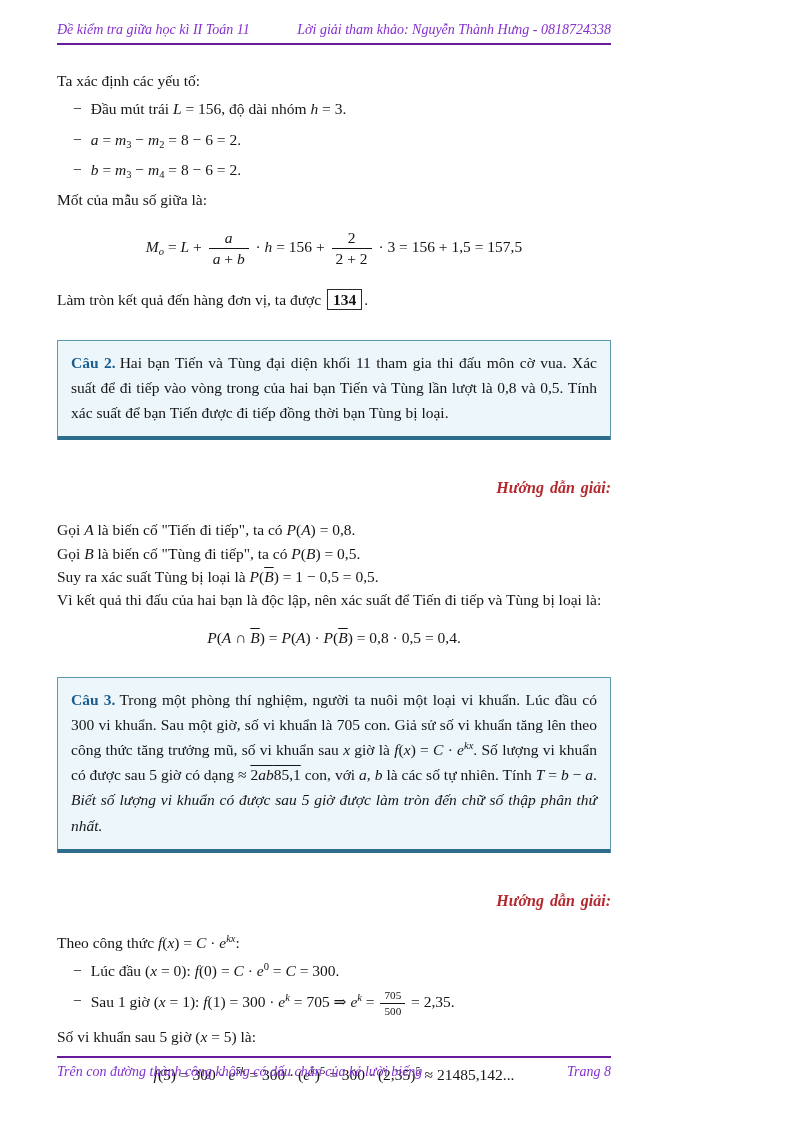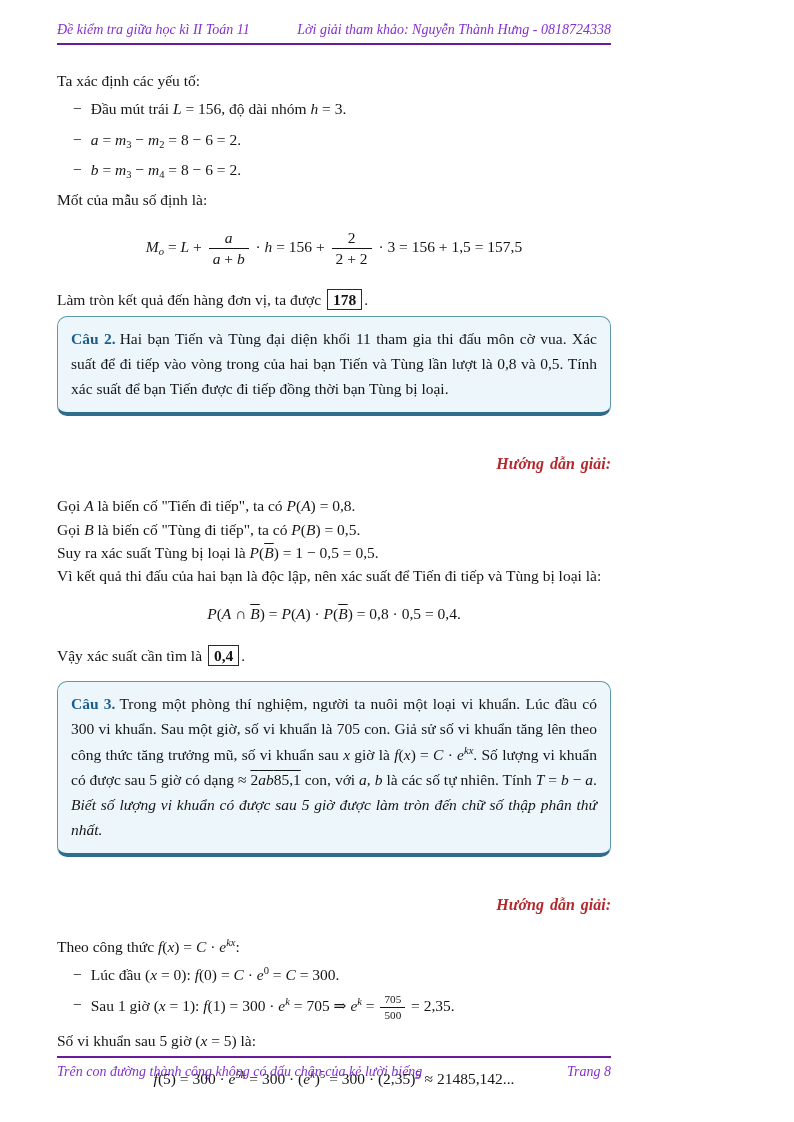--- a/index.html
+++ b/index.html
@@ -49,26 +49,26 @@
   .solution-heading{
     text-align:right;
     font-weight:bold;
     font-style:italic;
     color:var(--red,#b3282d);
     font-size:16px;
     margin:36px 0 18px 0;
     word-spacing:2px;
   }
   .qbox{
-    margin:5px 0;
+    margin:29px 0;
     padding:9px 13px 11px 13px;
     background:var(--box-bg,#edf6fa);
     border:1.5px solid var(--box-border,#5e97b0);
     border-bottom:4px solid var(--box-border-dark,#2e6d8e);
-    border-radius:10px;
+    border-radius:1px;
     line-height:1.62;
     text-align:justify;
   }
   .qlabel{font-weight:bold;color:var(--blue,#1c5d8f);margin-right:4px;}
   
   .s-i{font-style:italic;}
   .s-b{font-weight:bold;}
   .s-sub{font-size:68%;vertical-align:-0.3em;line-height:0;}
   .s-sup{font-size:68%;vertical-align:0.55em;line-height:0;}
   .ov{text-decoration:overline;}
@@ -109,31 +109,30 @@
         </div>
         <div class="bullet">
           <span class="dash">−</span>
           <span class="btxt"><span class="s-i">a</span> = <span class="s-i">m</span><span class="s-sub">3</span> − <span class="s-i">m</span><span class="s-sub">2</span> = 8 − 6 = 2.</span>
         </div>
         <div class="bullet">
           <span class="dash">−</span>
           <span class="btxt"><span class="s-i">b</span> = <span class="s-i">m</span><span class="s-sub">3</span> − <span class="s-i">m</span><span class="s-sub">4</span> = 8 − 6 = 2.</span>
         </div>
       </div>
-      <div class="para">Mốt của mẫu số định là:</div>
+      <div class="para">Mốt của mẫu số giữa là:</div>
       <div class="display"><span class="s-i">M</span><span class="s-sub s-i">o</span> = <span class="s-i">L</span> + <span class="frac"><span class="num"><span class="s-i">a</span></span><span class="den"><span class="s-i">a</span> + <span class="s-i">b</span></span></span> · <span class="s-i">h</span> = 156 + <span class="frac"><span class="num">2</span><span class="den">2 + 2</span></span> · 3 = 156 + 1,5 = 157,5</div>
-      <div class="para">Làm tròn kết quả đến hàng đơn vị, ta được <span class="bx"><span class="s-b">178</span></span>.</div>
+      <div class="para">Làm tròn kết quả đến hàng đơn vị, ta được <span class="bx"><span class="s-b">134</span></span>.</div>
       <div class="qbox"><span class="qlabel">Câu 2.</span>Hai bạn Tiến và Tùng đại diện khối 11 tham gia thi đấu môn cờ vua. Xác suất để đi tiếp vào vòng trong của hai bạn Tiến và Tùng lần lượt là 0,8 và 0,5. Tính xác suất để bạn Tiến được đi tiếp đồng thời bạn Tùng bị loại.</div>
       <div class="solution-heading">Hướng dẫn giải:</div>
       <div class="para tight">Gọi <span class="s-i">A</span> là biến cố "Tiến đi tiếp", ta có <span class="s-i">P</span>(<span class="s-i">A</span>) = 0,8.</div>
       <div class="para tight">Gọi <span class="s-i">B</span> là biến cố "Tùng đi tiếp", ta có <span class="s-i">P</span>(<span class="s-i">B</span>) = 0,5.</div>
       <div class="para tight">Suy ra xác suất Tùng bị loại là <span class="s-i">P</span>(<span class="ov"><span class="s-i">B</span></span>) = 1 − 0,5 = 0,5.</div>
       <div class="para tight">Vì kết quả thi đấu của hai bạn là độc lập, nên xác suất để Tiến đi tiếp và Tùng bị loại là:</div>
       <div class="display"><span class="s-i">P</span>(<span class="s-i">A</span> ∩ <span class="ov"><span class="s-i">B</span></span>) = <span class="s-i">P</span>(<span class="s-i">A</span>) · <span class="s-i">P</span>(<span class="ov"><span class="s-i">B</span></span>) = 0,8 · 0,5 = 0,4.</div>
-      <div class="para after-display">Vậy xác suất cần tìm là <span class="bx"><span class="s-b">0,4</span></span>.</div>
       <div class="qbox"><span class="qlabel">Câu 3.</span>Trong một phòng thí nghiệm, người ta nuôi một loại vi khuẩn. Lúc đầu có 300 vi khuẩn. Sau một giờ, số vi khuẩn là 705 con. Giả sử số vi khuẩn tăng lên theo công thức tăng trưởng mũ, số vi khuẩn sau <span class="s-i">x</span> giờ là <span class="s-i">f</span>(<span class="s-i">x</span>) = <span class="s-i">C</span> · <span class="s-i">e</span><span class="s-sup s-i">kx</span>. Số lượng vi khuẩn có được sau 5 giờ có dạng ≈ <span class="ov">2<span class="s-i">ab</span>85,1</span> con, với <span class="s-i">a, b</span> là các số tự nhiên. Tính <span class="s-i">T</span> = <span class="s-i">b</span> − <span class="s-i">a</span>. <span class="s-i">Biết số lượng vi khuẩn có được sau 5 giờ được làm tròn đến chữ số thập phân thứ nhất.</span></div>
       <div class="solution-heading">Hướng dẫn giải:</div>
       <div class="para">Theo công thức <span class="s-i">f</span>(<span class="s-i">x</span>) = <span class="s-i">C</span> · <span class="s-i">e</span><span class="s-sup s-i">kx</span>:</div>
       <div class="bullets">
         <div class="bullet">
           <span class="dash">−</span>
           <span class="btxt">Lúc đầu (<span class="s-i">x</span> = 0): <span class="s-i">f</span>(0) = <span class="s-i">C</span> · <span class="s-i">e</span><span class="s-sup">0</span> = <span class="s-i">C</span> = 300.</span>
         </div>
         <div class="bullet">
           <span class="dash">−</span>

